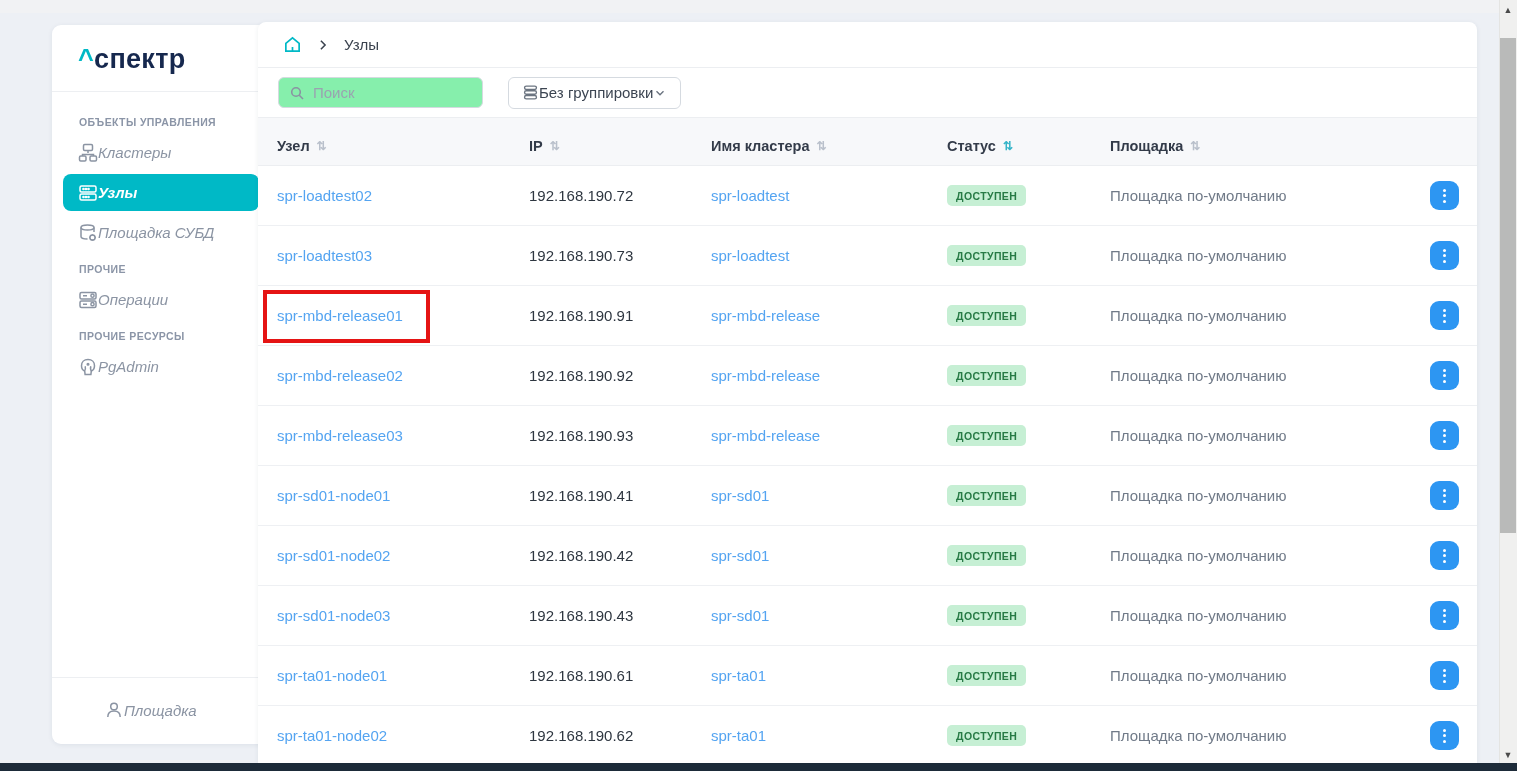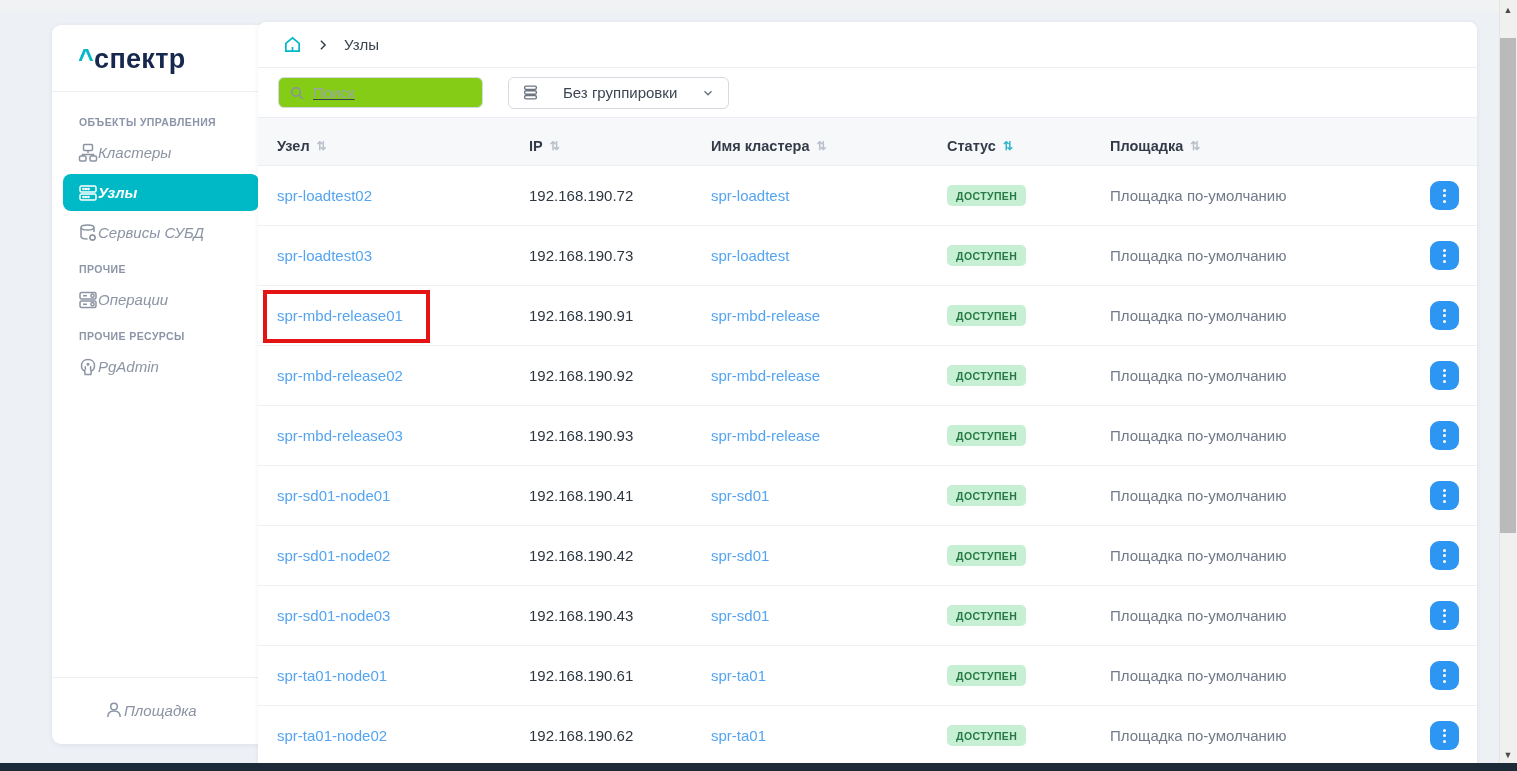--- a/index.html
+++ b/index.html
@@ -45,30 +45,30 @@
     overflow:hidden;
   }
   .breadcrumb {
     height:46px; display:flex; align-items:center; gap:14px;
     padding-left:25px; border-bottom:1px solid #eceef1;
   }
   .crumb-page { font-size:15px; color:#3a424e; }
   .toolbar { height:49px; display:flex; align-items:center; gap:25px; padding-left:20px; }
   .search-box {
     width:205px; height:31px; border:1px solid #d5dae0; border-radius:6px;
-    display:flex; align-items:center; gap:8px; padding:0 10px; background:#84cc16;text-decoration:underline;
+    display:flex; align-items:center; gap:8px; padding:0 10px; background:#86efac;
   }
   .search-box input {
     border:none; outline:none; width:150px; font-size:15px;
     font-family:"Liberation Sans", sans-serif; color:#3a424e; background:transparent;
   }
   .search-box input::placeholder { color:#9aa3b0; }
   .group-btn {
     height:32px; border:1px solid #d5dae0; border-radius:6px; background:#fff;
-    display:flex; align-items:center; gap:24px; padding:0 13px;
+    display:flex; align-items:center; gap:0; padding:0 13px;
     font-size:15px; color:#3c4552; cursor:pointer; font-family:"Liberation Sans", sans-serif;
   }
 
   .thead, .trow {
     display:grid;
     grid-template-columns:252px 182px 236px 163px 315px 1fr;
     align-items:center; padding-left:19px; padding-right:18px;
   }
   .thead {
     height:49px; background:#f7f8fa;
@@ -156,21 +156,21 @@
     <div class="nav-item">
       <span class="nicon">
         <svg width="20" height="20" viewBox="0 0 20 20" fill="none" stroke="currentColor" stroke-width="1.5">
           <ellipse cx="9.5" cy="4.5" rx="6.5" ry="2.5"></ellipse>
           <path d="M3 4.5v9c0 1.4 2.9 2.5 6.5 2.5"></path>
           <path d="M16 4.5v4.5"></path>
           <circle cx="14.5" cy="14.5" r="2.6"></circle>
           <path d="M14.5 11.2v1 M14.5 16.8v1 M11.2 14.5h1 M16.8 14.5h1"></path>
         </svg>
       </span>
-      <span>Сервисы СУБД</span>
+      <span>Площадка СУБД</span>
     </div>
 
     <div class="section-label">ПРОЧИЕ</div>
 
     <div class="nav-item">
       <span class="nicon">
         <svg width="20" height="20" viewBox="0 0 20 20" fill="none" stroke="currentColor" stroke-width="1.5">
           <rect x="2" y="2.5" width="16" height="6.5" rx="1.5"></rect>
           <rect x="2" y="11" width="16" height="6.5" rx="1.5"></rect>
           <circle cx="14.5" cy="5.7" r="1.6"></circle>

